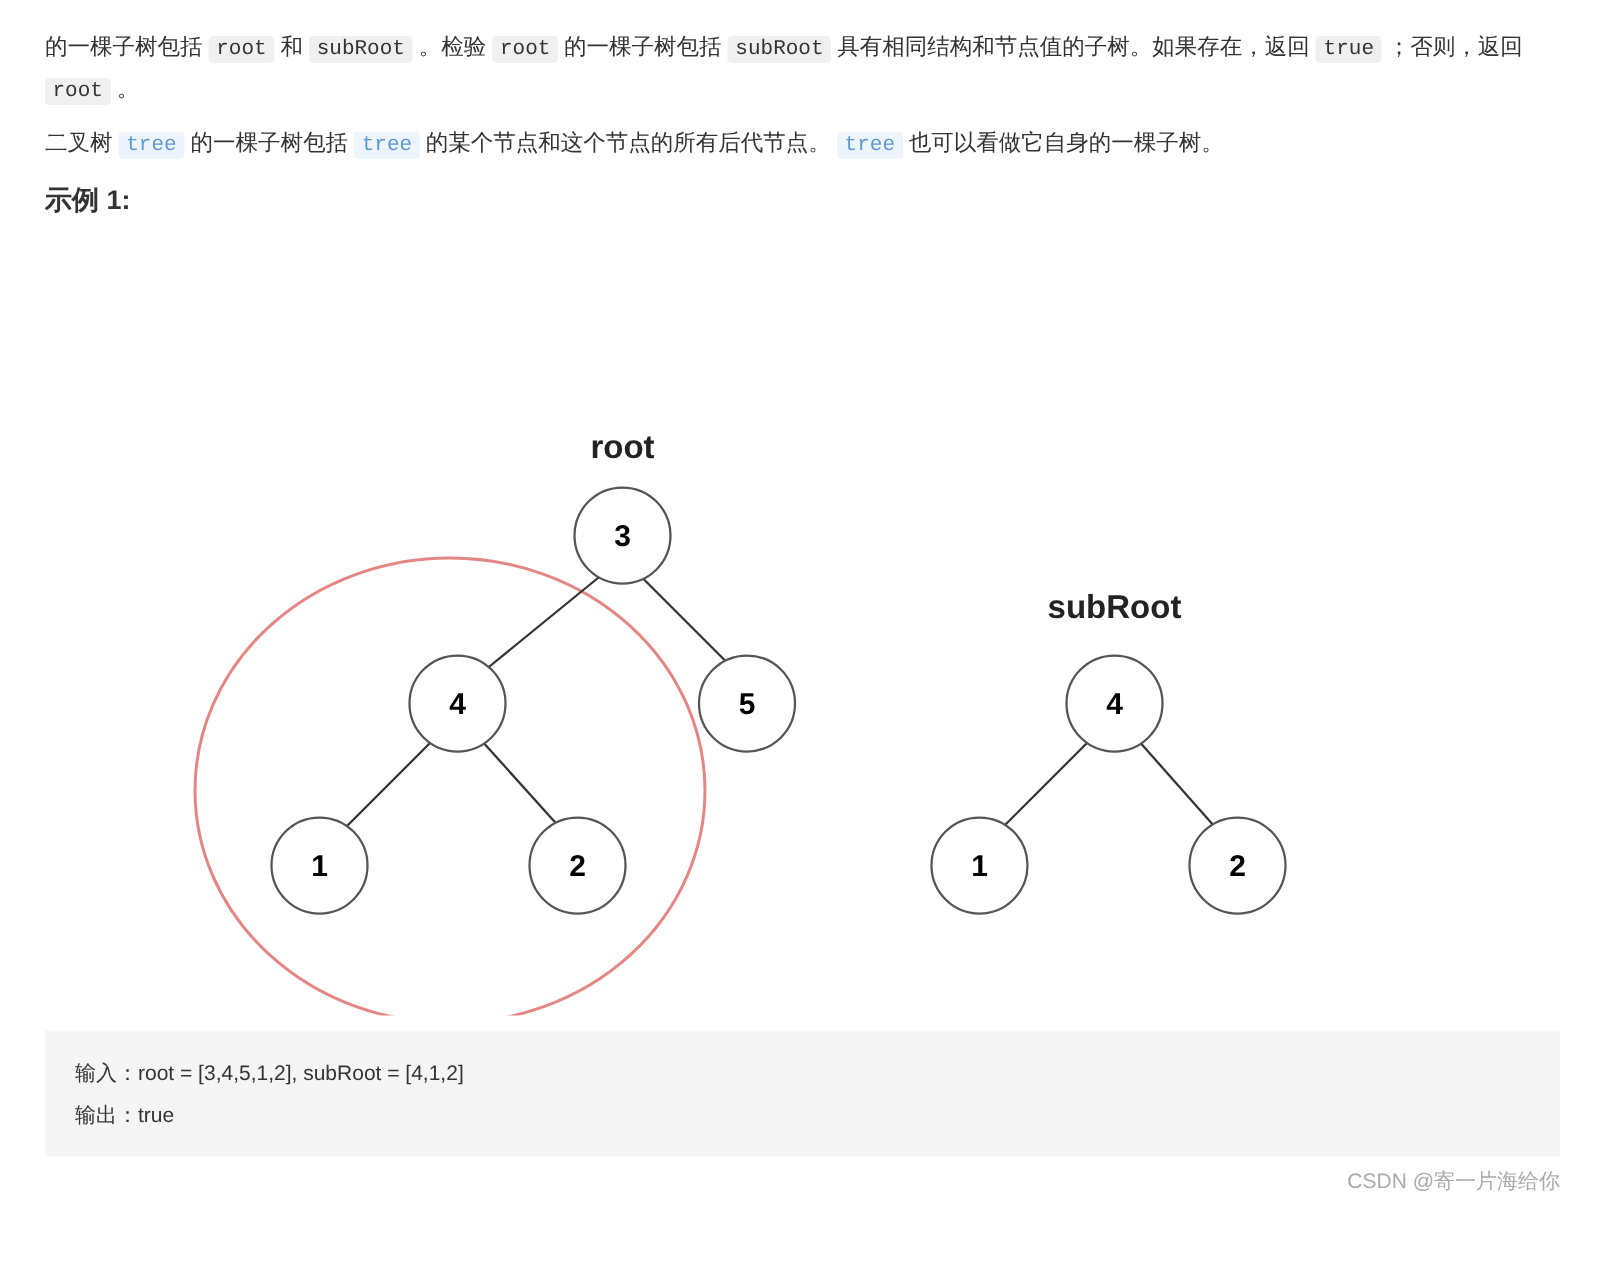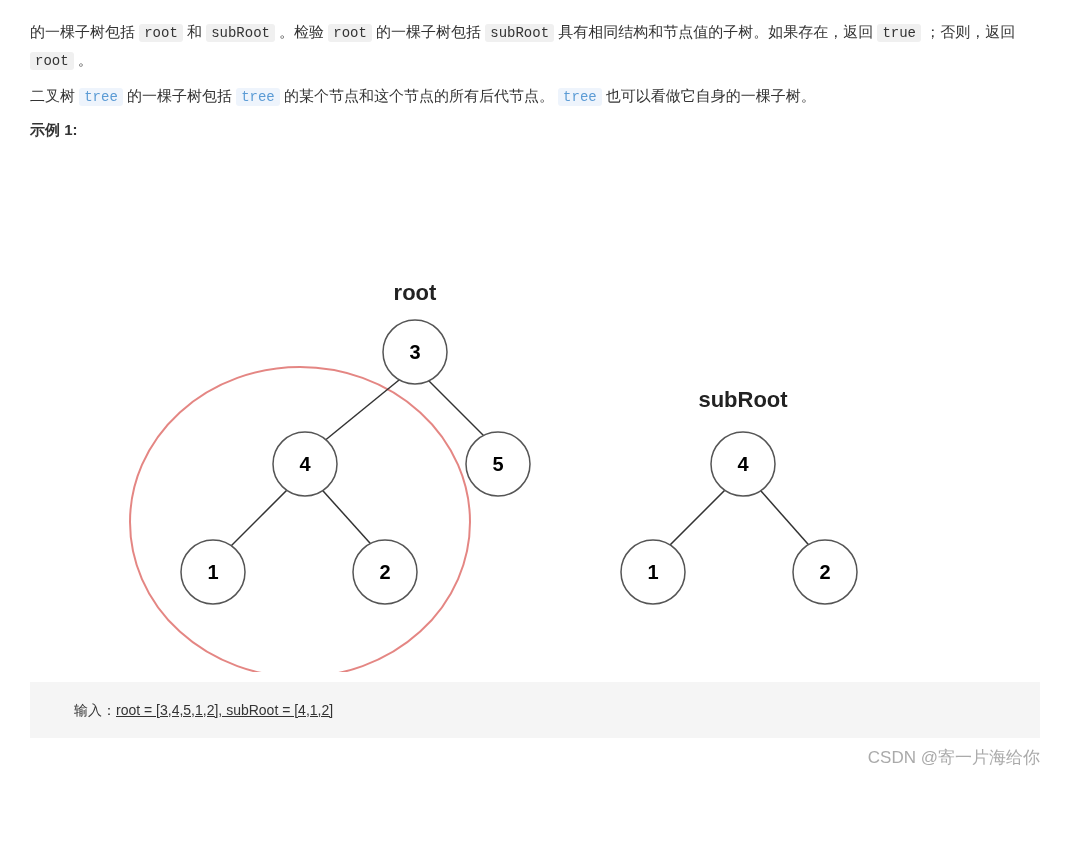--- a/index.html
+++ b/index.html
@@ -29,21 +29,21 @@
       font-family: "Courier New", monospace;
       font-size: 14px;
       color: #333;
     }
     code.blue {
       color: #5b9bd5;
       background: #eef4fc;
     }
     .example-label {
       font-weight: bold;
-      font-size: 15px;
+      font-size: 18px;
       margin-bottom: 12px;
       margin-top: 10px;
     }
     .diagram-area {
       width: 100%;
       position: relative;
       height: 520px;
       margin-bottom: 10px;
     }
     svg.diagram {
@@ -54,35 +54,33 @@
       background: #f5f5f5;
       border: none;
       padding: 14px 20px;
       font-size: 14px;
       line-height: 2;
       margin-top: 4px;
     }
     .footer {
       text-align: right;
       color: #aaa;
-      font-size: 17px;
+      font-size: 14px;
       margin-top: 8px;
     }
     .io-line {
       display: block;
       font-size: 14px;
       line-height: 2;
     }
     .io-label {
       color: #333;
-      margin-left: 24px;
     }
     .io-value {
       color: #333;
-      text-decoration: underline;
     }
   </style>
 </head>
 <body>
 
 <div class="description">
   <span>的一棵子树包括 </span><code>root</code><span> 和 </span><code>subRoot</code><span> 。检验 </span><code>root</code><span> 的一棵子树包括 </span><code>subRoot</code><span> 具有相同结构和节点值的子树。如果存在，返回 </span><code>true</code><span> ；否则，返回 </span><code>root</code><span> 。</span>
 </div>
 
 <div class="description2">
@@ -131,15 +129,18 @@
     <text x="330" y="148" text-anchor="middle" font-size="22" font-weight="bold" font-family="Arial,sans-serif" fill="#222">root</text>
 
     <text x="658" y="255" text-anchor="middle" font-size="22" font-weight="bold" font-family="Arial,sans-serif" fill="#222">subRoot</text>
   </svg>
 </div>
 
 <div class="input-output-box">
   <span class="io-line">
     <span class="io-label">输入：</span><span class="io-value">root = [3,4,5,1,2], subRoot = [4,1,2]</span>
   </span>
+  <span class="io-line">
+    <span class="io-label">输出：</span><span class="io-value">true</span>
+  </span>
 </div>
 
 <div class="footer">CSDN @寄一片海给你</div>
 
 </body></html>

